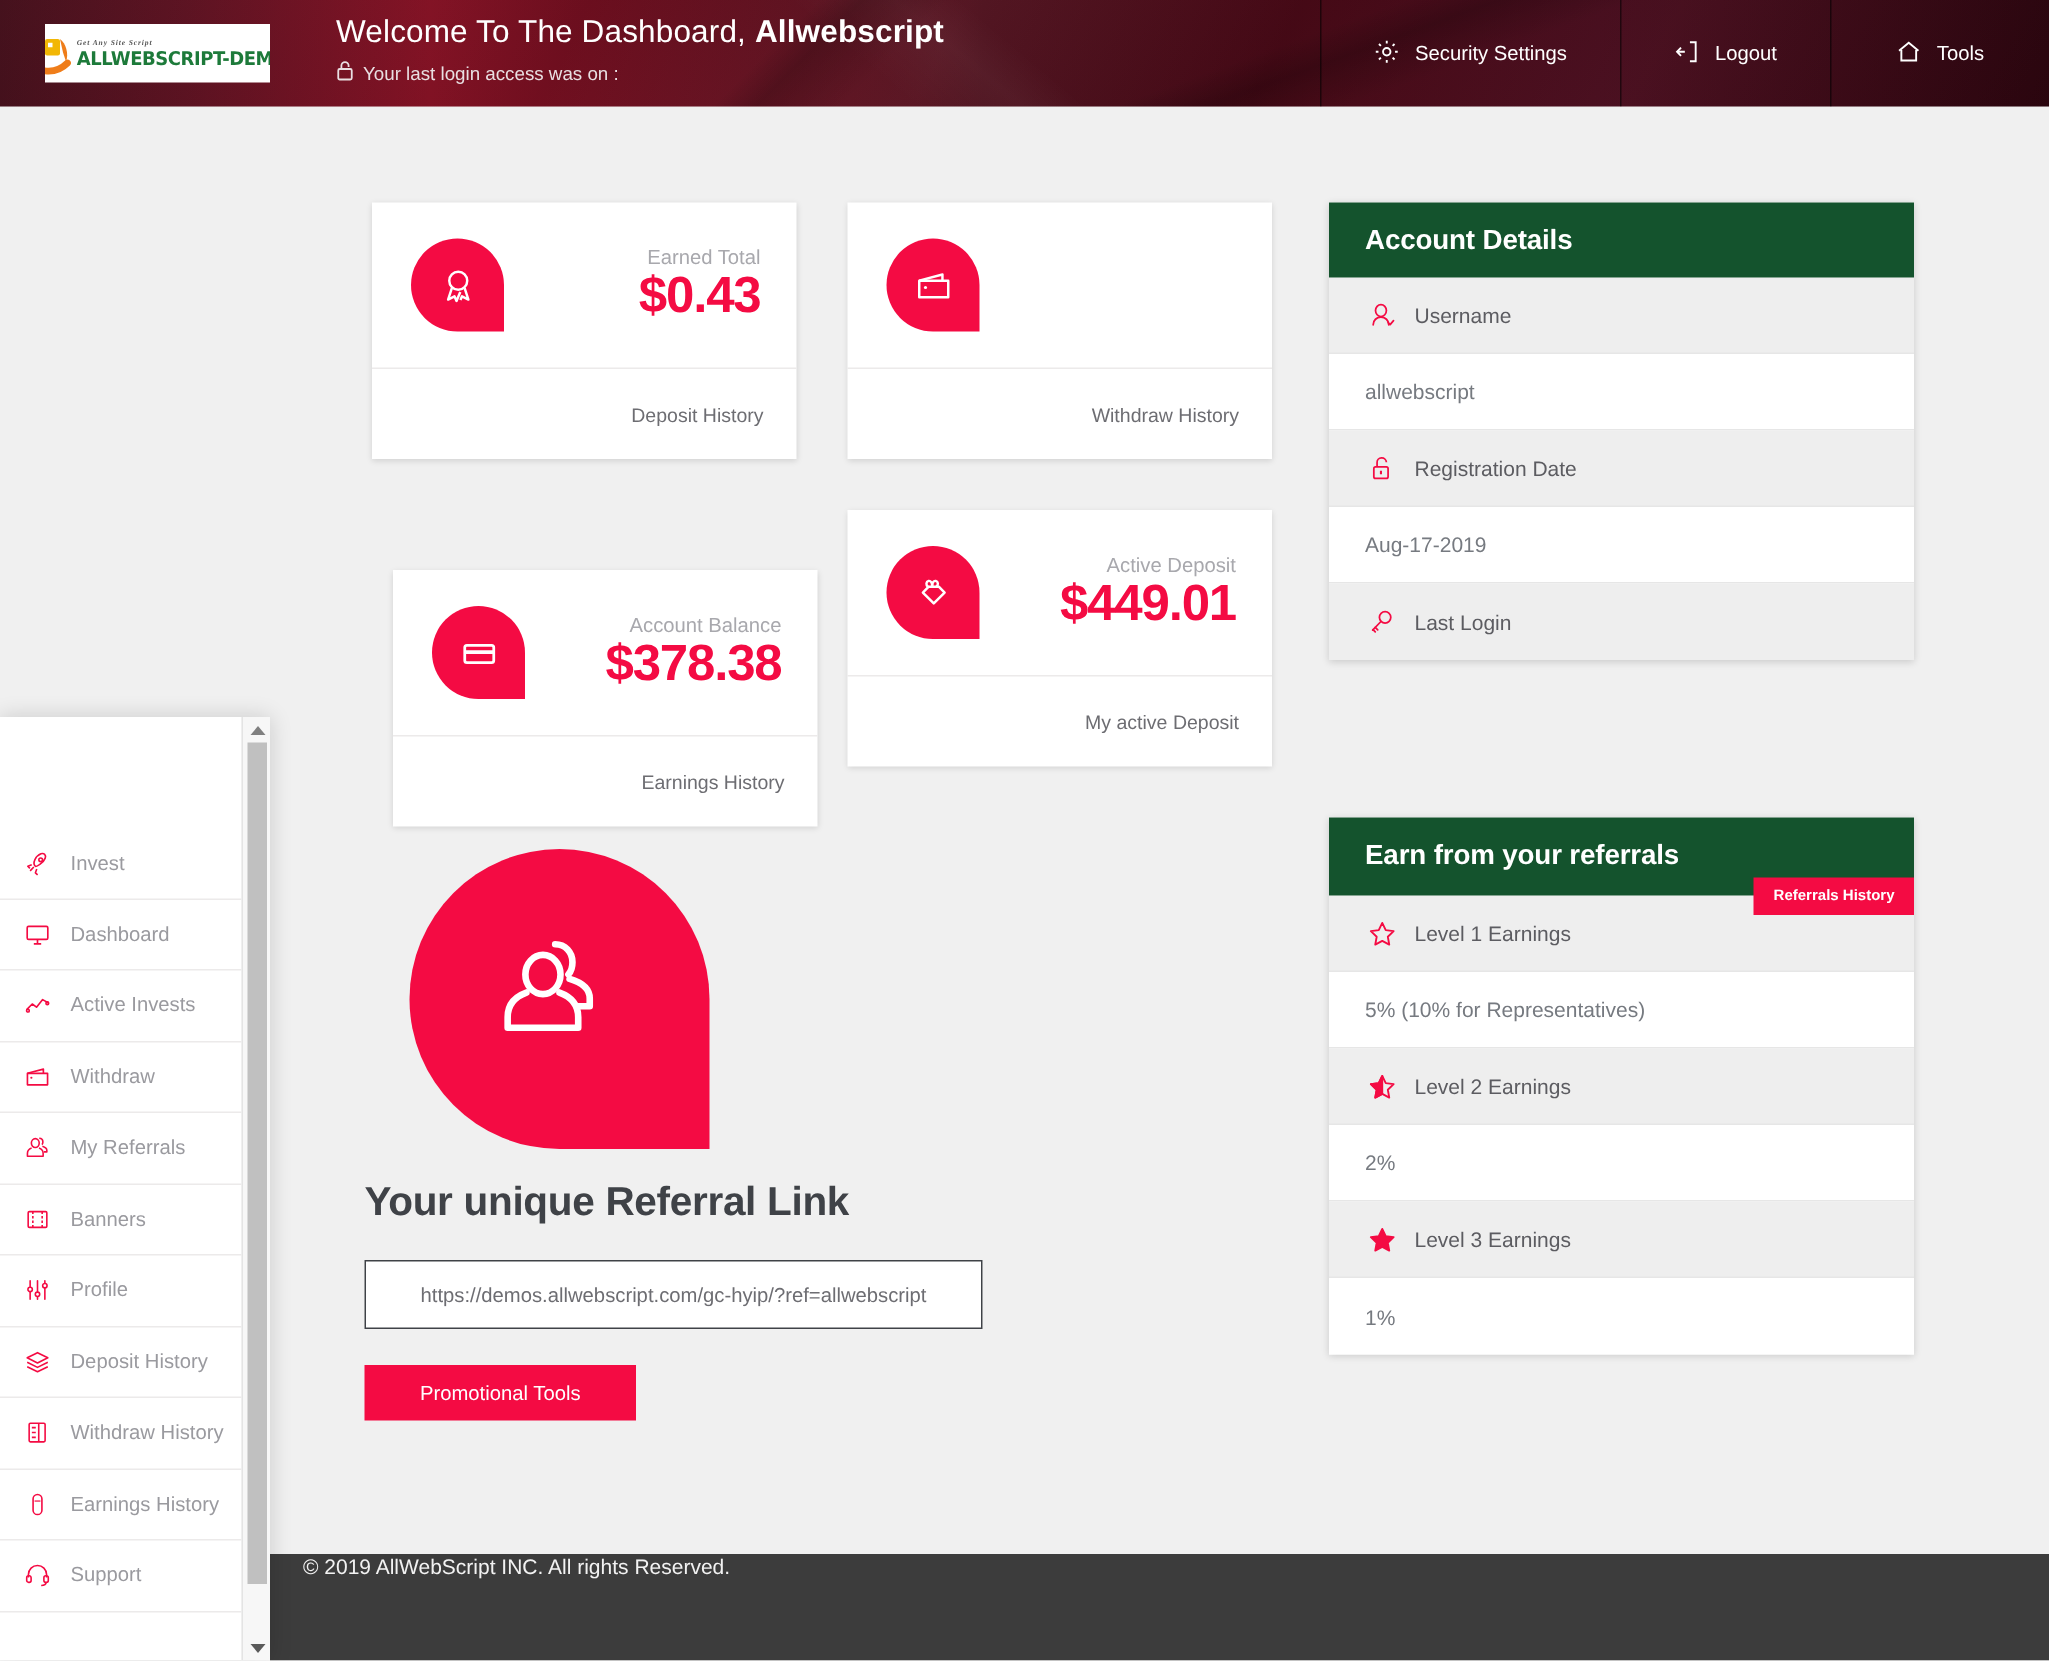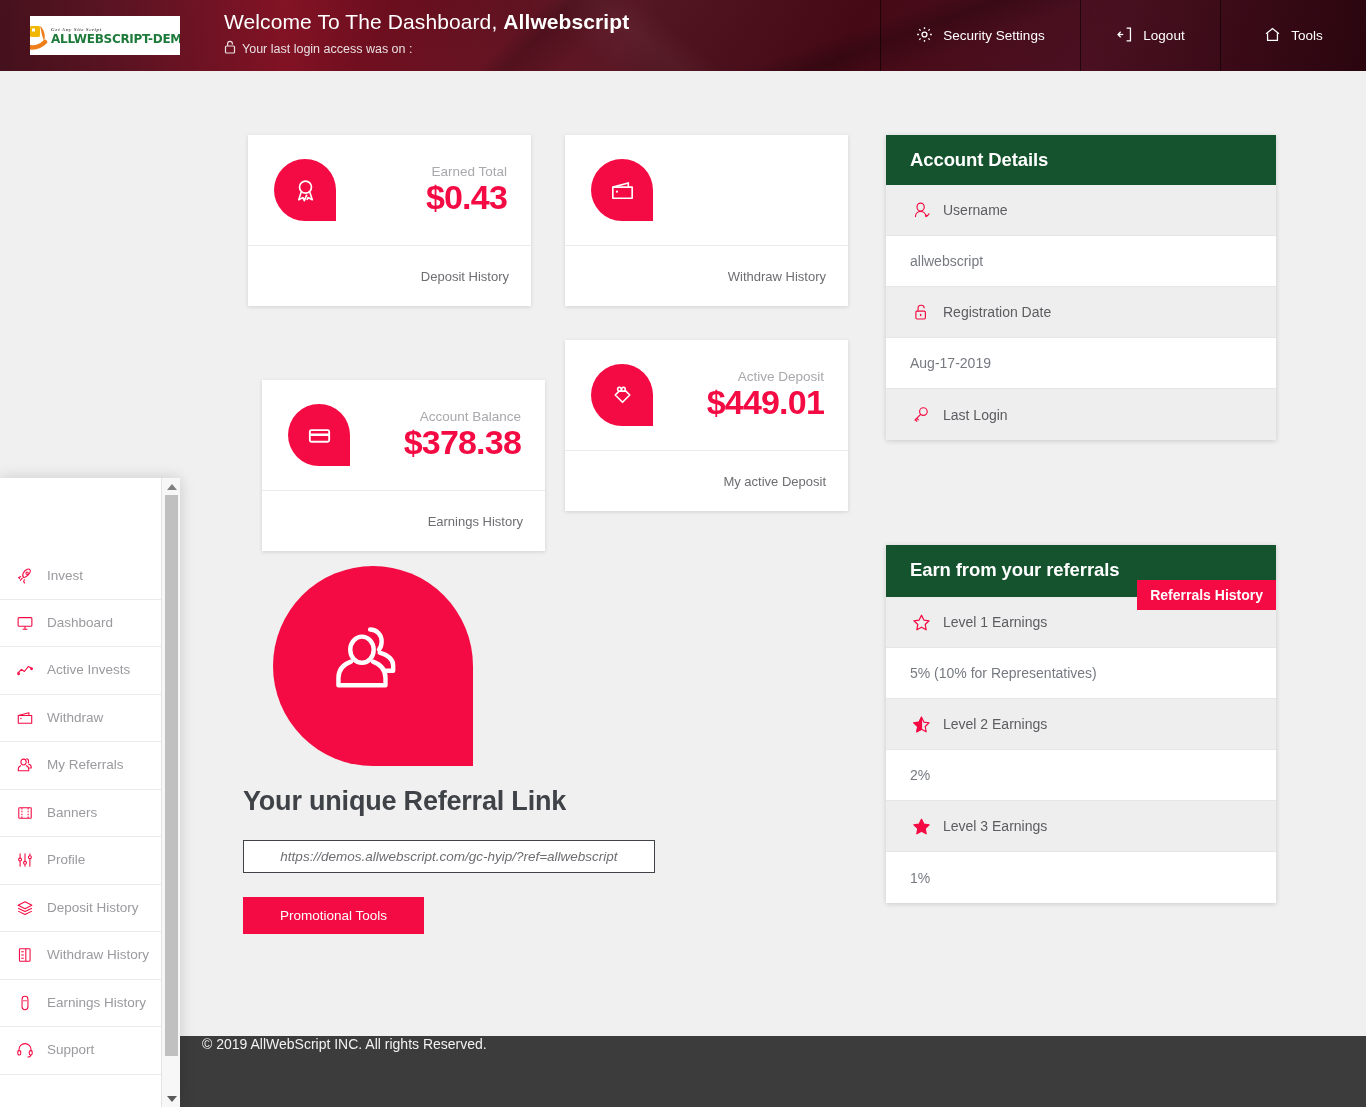--- a/index.html
+++ b/index.html
@@ -164,27 +164,26 @@
     border-radius: 50% 50% 0 50%;
     display: flex; align-items: center; justify-content: center;
     margin-left: 63px;
   }
   .ref-title {
     margin-top: 20px; margin-left: 33px;
     font-size: 27px; font-weight: 700; color: #3f4247; letter-spacing: -0.2px;
   }
   .ref-input {
     margin-top: 23px; margin-left: 33px;
-    width: 412px; height: 33px;
+    width: 412px; height: 46px;
     border: 1px solid #3f4247; background: #fff;
     display: flex; align-items: center; justify-content: center;
     font-size: 13.5px; color: #6d6d72;
     font-family: "Liberation Sans", sans-serif;
     text-align: center;
-    font-style: italic;
   }
   .ref-btn {
     margin-top: 24px; margin-left: 33px;
     width: 181px; height: 37px;
     background: #f40b43; border: none; color: #ffffff;
     font-size: 13.5px; font-family: "Liberation Sans", sans-serif;
     cursor: pointer;
     display: flex; align-items: center; justify-content: center;
   }
 
@@ -198,21 +197,21 @@
   .panel.p2 { left: 706px; top: 474px; }
   .panel-head {
     background: #14532d; color: #fff;
     padding: 14px 24px; position: relative;
   }
   .panel-head h3 { font-size: 18.5px; font-weight: 700; letter-spacing: -0.1px; }
   .panel.p2 .panel-head { padding-bottom: 16px; }
   .panel-badge {
     position: absolute; right: 0; bottom: -13px;
     background: #f40b43; color: #fff;
-    font-size: 14px; font-weight: 700;
+    font-size: 10px; font-weight: 700;
     padding: 7px 13px;
     white-space: nowrap;
   }
   .row {
     height: 51px; display: flex; align-items: center;
     padding: 0 24px; gap: 11px;
     border-bottom: 1px solid #e6e6e6;
     font-size: 14px;
   }
   .row.lbl { background: #eeeeee; color: #5c5c61; font-weight: 400; }

